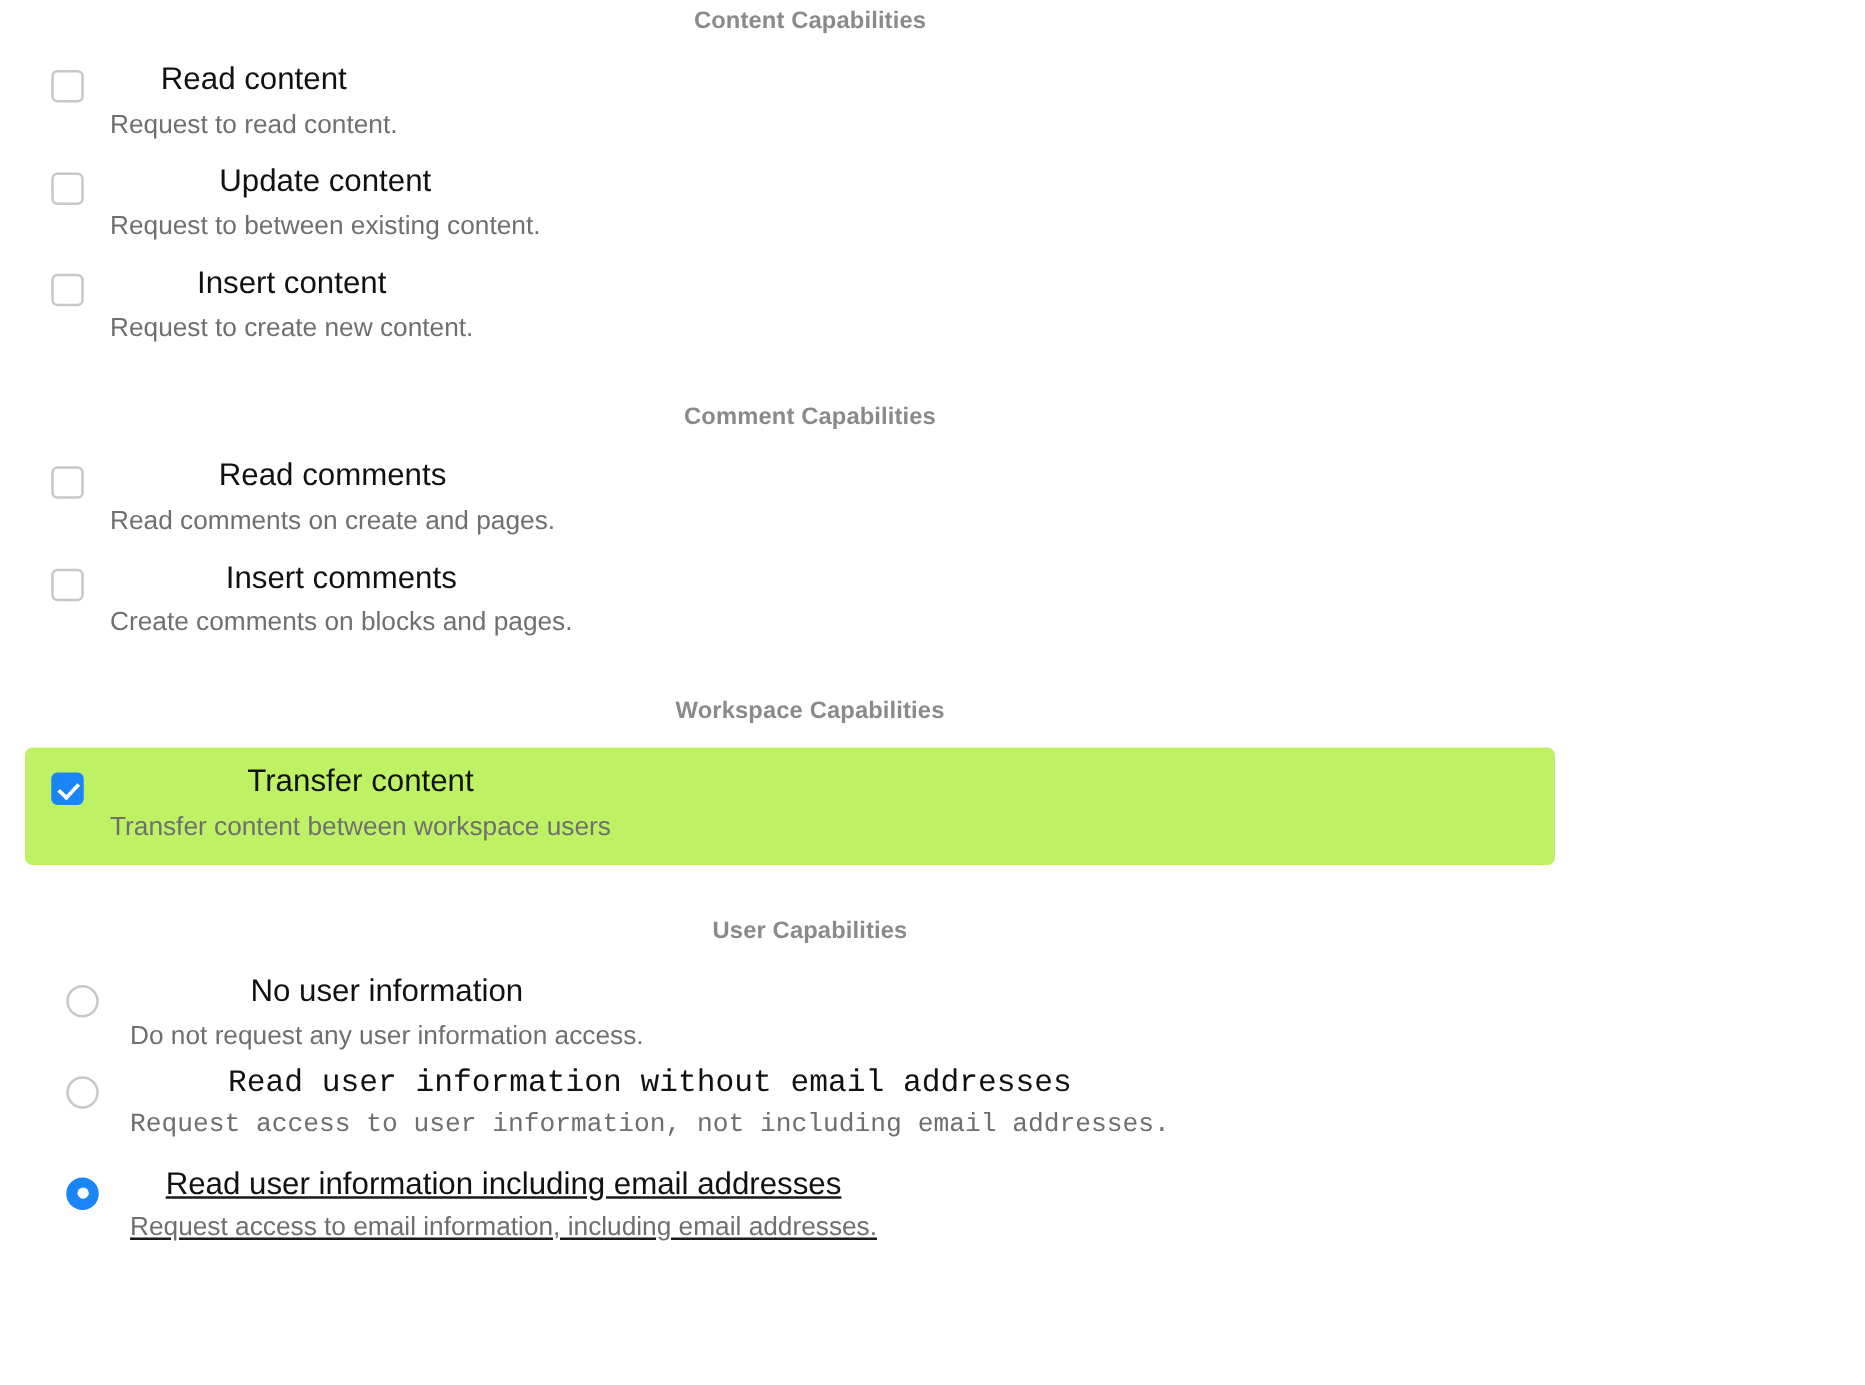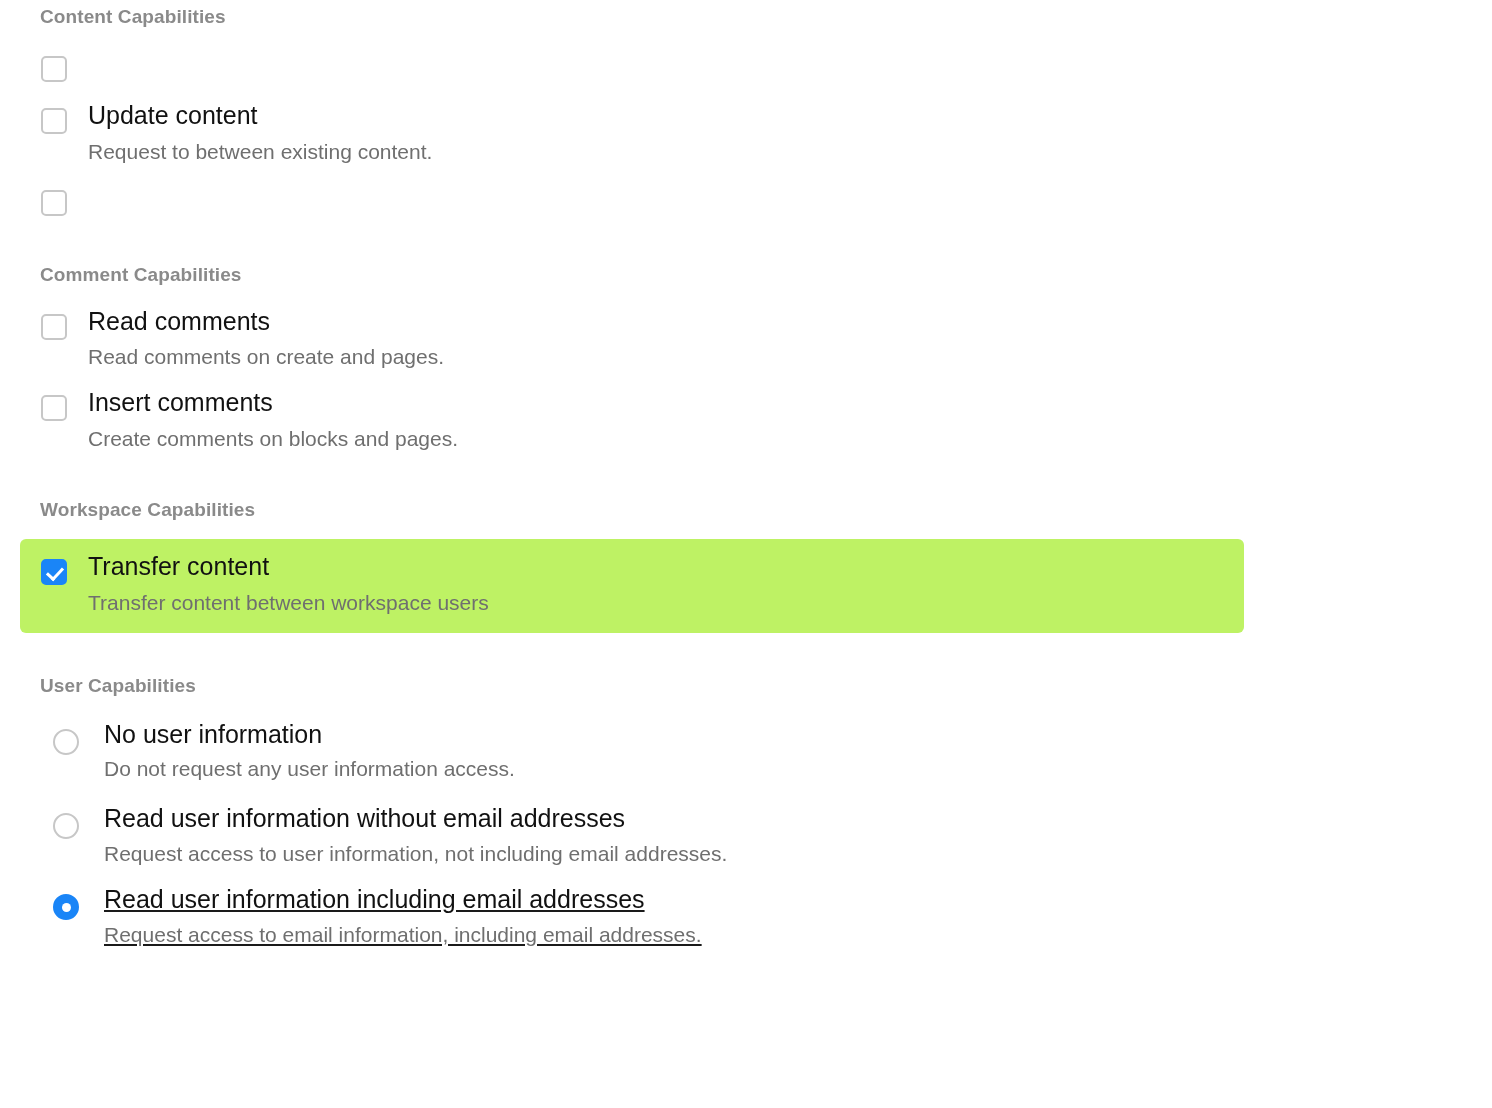--- a/index.html
+++ b/index.html
@@ -13,20 +13,21 @@
     font-family: "Liberation Sans", sans-serif;
     color: #1a1a1a;
     overflow: hidden;
   }
   .page {
     position: relative;
     width: 1256px;
     height: 1108px;
     padding: 0;
     box-sizing: border-box;
+    text-align: center;
   }
 
   .section {
     margin: 0;
   }
 
   .section-title {
     font-size: 19px;
     font-weight: 700;
     color: #8a8a8a;
@@ -138,36 +139,44 @@
 <div class="page">
 
   <div class="section" style="padding-top:6px;">
     <div class="section-title">Content Capabilities</div>
 
     <div class="cb-group" style="margin-top:22px;">
       <div class="option-row">
         <span class="control-wrap">
           <span class="checkbox"></span>
         </span>
+        <span class="texts">
+          <span class="opt-label">Read content</span>
+          <span class="opt-desc">Request to read content.</span>
+        </span>
       </div>
 
       <div class="option-row" style="margin-top:20px;">
         <span class="control-wrap">
           <span class="checkbox"></span>
         </span>
         <span class="texts">
           <span class="opt-label">Update content</span>
           <span class="opt-desc">Request to between existing content.</span>
         </span>
       </div>
 
       <div class="option-row" style="margin-top:20px;">
         <span class="control-wrap">
           <span class="checkbox"></span>
         </span>
+        <span class="texts">
+          <span class="opt-label">Insert content</span>
+          <span class="opt-desc">Request to create new content.</span>
+        </span>
       </div>
     </div>
   </div>
 
   <div class="section" style="margin-top:48px;">
     <div class="section-title">Comment Capabilities</div>
 
     <div class="cb-group" style="margin-top:22px;">
       <div class="option-row">
         <span class="control-wrap">
@@ -214,21 +223,21 @@
       <div class="option-row">
         <span class="control-wrap">
           <span class="radio"></span>
         </span>
         <span class="texts">
           <span class="opt-label">No user information</span>
           <span class="opt-desc">Do not request any user information access.</span>
         </span>
       </div>
 
-      <div class="option-row" style="margin-top:24px;">
+      <div class="option-row" style="margin-top:12px;font-family:Liberation Mono, monospace;">
         <span class="control-wrap">
           <span class="radio"></span>
         </span>
         <span class="texts">
           <span class="opt-label">Read user information without email addresses</span>
           <span class="opt-desc">Request access to user information, not including email addresses.</span>
         </span>
       </div>
 
       <div class="option-row" style="margin-top:20px;text-decoration:underline;">

